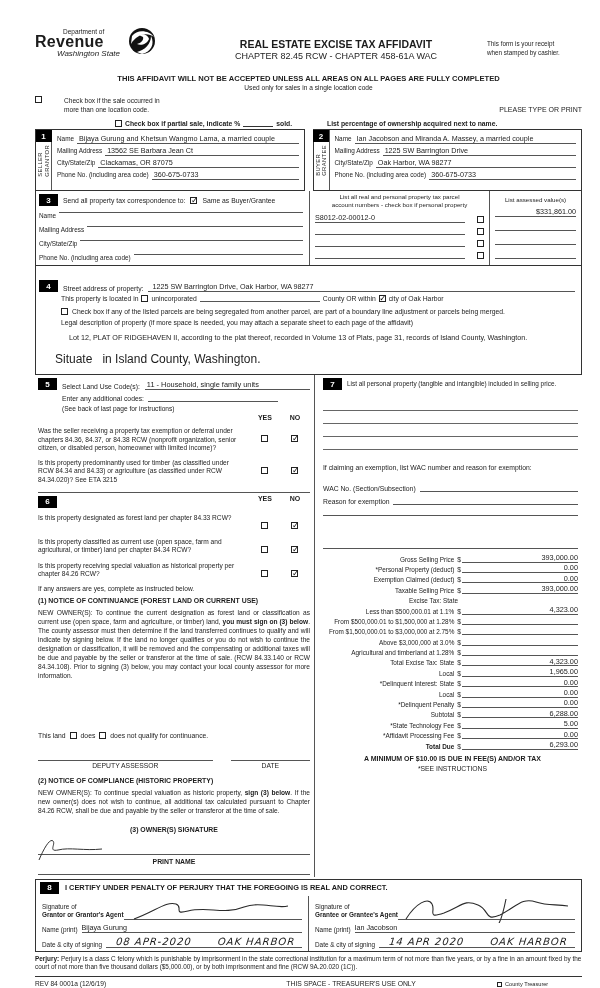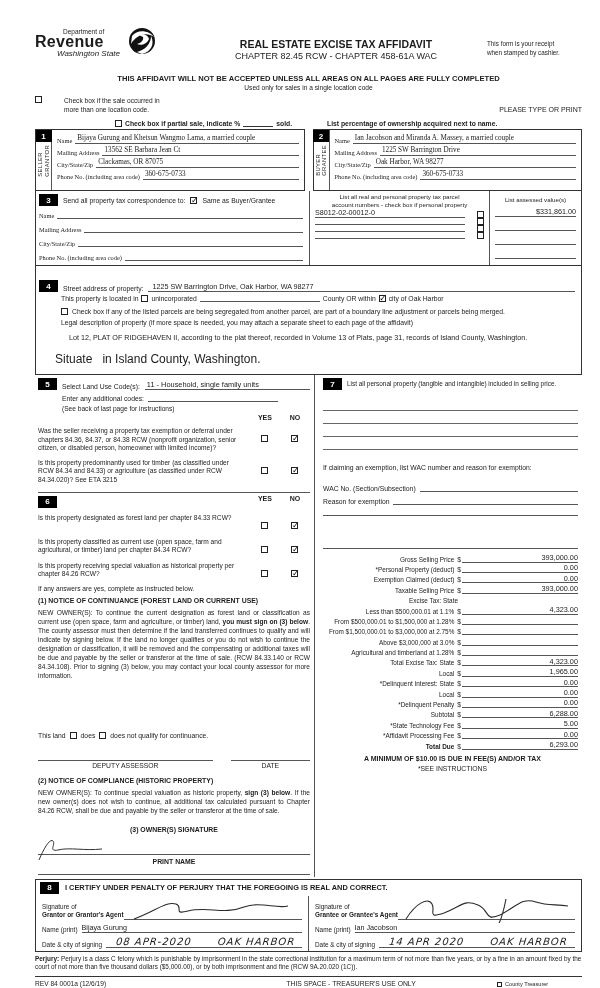--- a/index.html
+++ b/index.html
@@ -36,31 +36,31 @@
   .prerow .right { margin-left:auto; width:255px; }
   .pct-line { display:inline-block; width:30px; border-bottom:1px solid #333; }
 
   
   .row12 { display:flex; gap:8px; }
   .pbox { border:1px solid #333; flex:1; display:flex; min-height:62px; }
   .pstrip { width:16px; flex:none; border-right:1px solid #555; display:flex; flex-direction:column; align-items:center; }
   .vlab { display:flex; flex-direction:row; margin-top:3px; }
   .vlab span { writing-mode:vertical-rl; transform:rotate(180deg); font-size:5.8px; letter-spacing:0.4px; line-height:1.1; }
   .pfields { flex:1; padding:2px 5px 3px 5px; }
-  .fld { display:flex; align-items:flex-end; margin-top:3px;font-family:Liberation Serif, serif; }
+  .fld { display:flex; align-items:flex-start; margin-top:3px; }
   .fld .lbl { font-size:6.4px; padding-right:3px; flex:none; }
   .fld .val { flex:1; border-bottom:1px solid #555; font-size:7.2px; line-height:1.1; padding-left:2px; }
 
   
   .box3 { border:1px solid #333; border-top:none; display:flex; }
   .b3l { flex:1; padding:3px 6px 4px 3px; }
   .b3l-top { display:flex; align-items:center; gap:5px; font-size:6.8px; }
   .b3-parcel { width:180px; flex:none; border-left:1px solid #555; padding:2px 5px; }
   .b3-parcel .hd { font-size:6.2px; text-align:center; line-height:1.25; }
-  .prow { display:flex; align-items:flex-end; gap:12px; }
+  .prow { display:flex; align-items:flex-end; gap:12px; margin-top:5px; }
   .prow .pline { flex:1; border-bottom:1px solid #555; font-size:7.2px; line-height:1.1; }
   .b3-val { width:92px; flex:none; border-left:1px solid #555; padding:2px 5px; }
   .b3-val .hd { font-size:6.2px; text-align:center; padding-top:3px; }
   .vrow { border-bottom:1px solid #555; font-size:7.2px; text-align:right; margin-top:5px; min-height:9px; line-height:1.1; }
 
   
   .box4 { border:1px solid #333; border-top:none; padding:3px 6px 6px 3px; font-size:6.8px; }
   .b4row1 { display:flex; align-items:flex-end; gap:5px; }
   .b4row1 .val { flex:1; border-bottom:1px solid #555; font-size:7.2px; padding-left:4px;margin-top:13px; }
   .b4row2 { display:flex; align-items:flex-end; gap:3px; margin-top:3px; margin-left:22px; }

